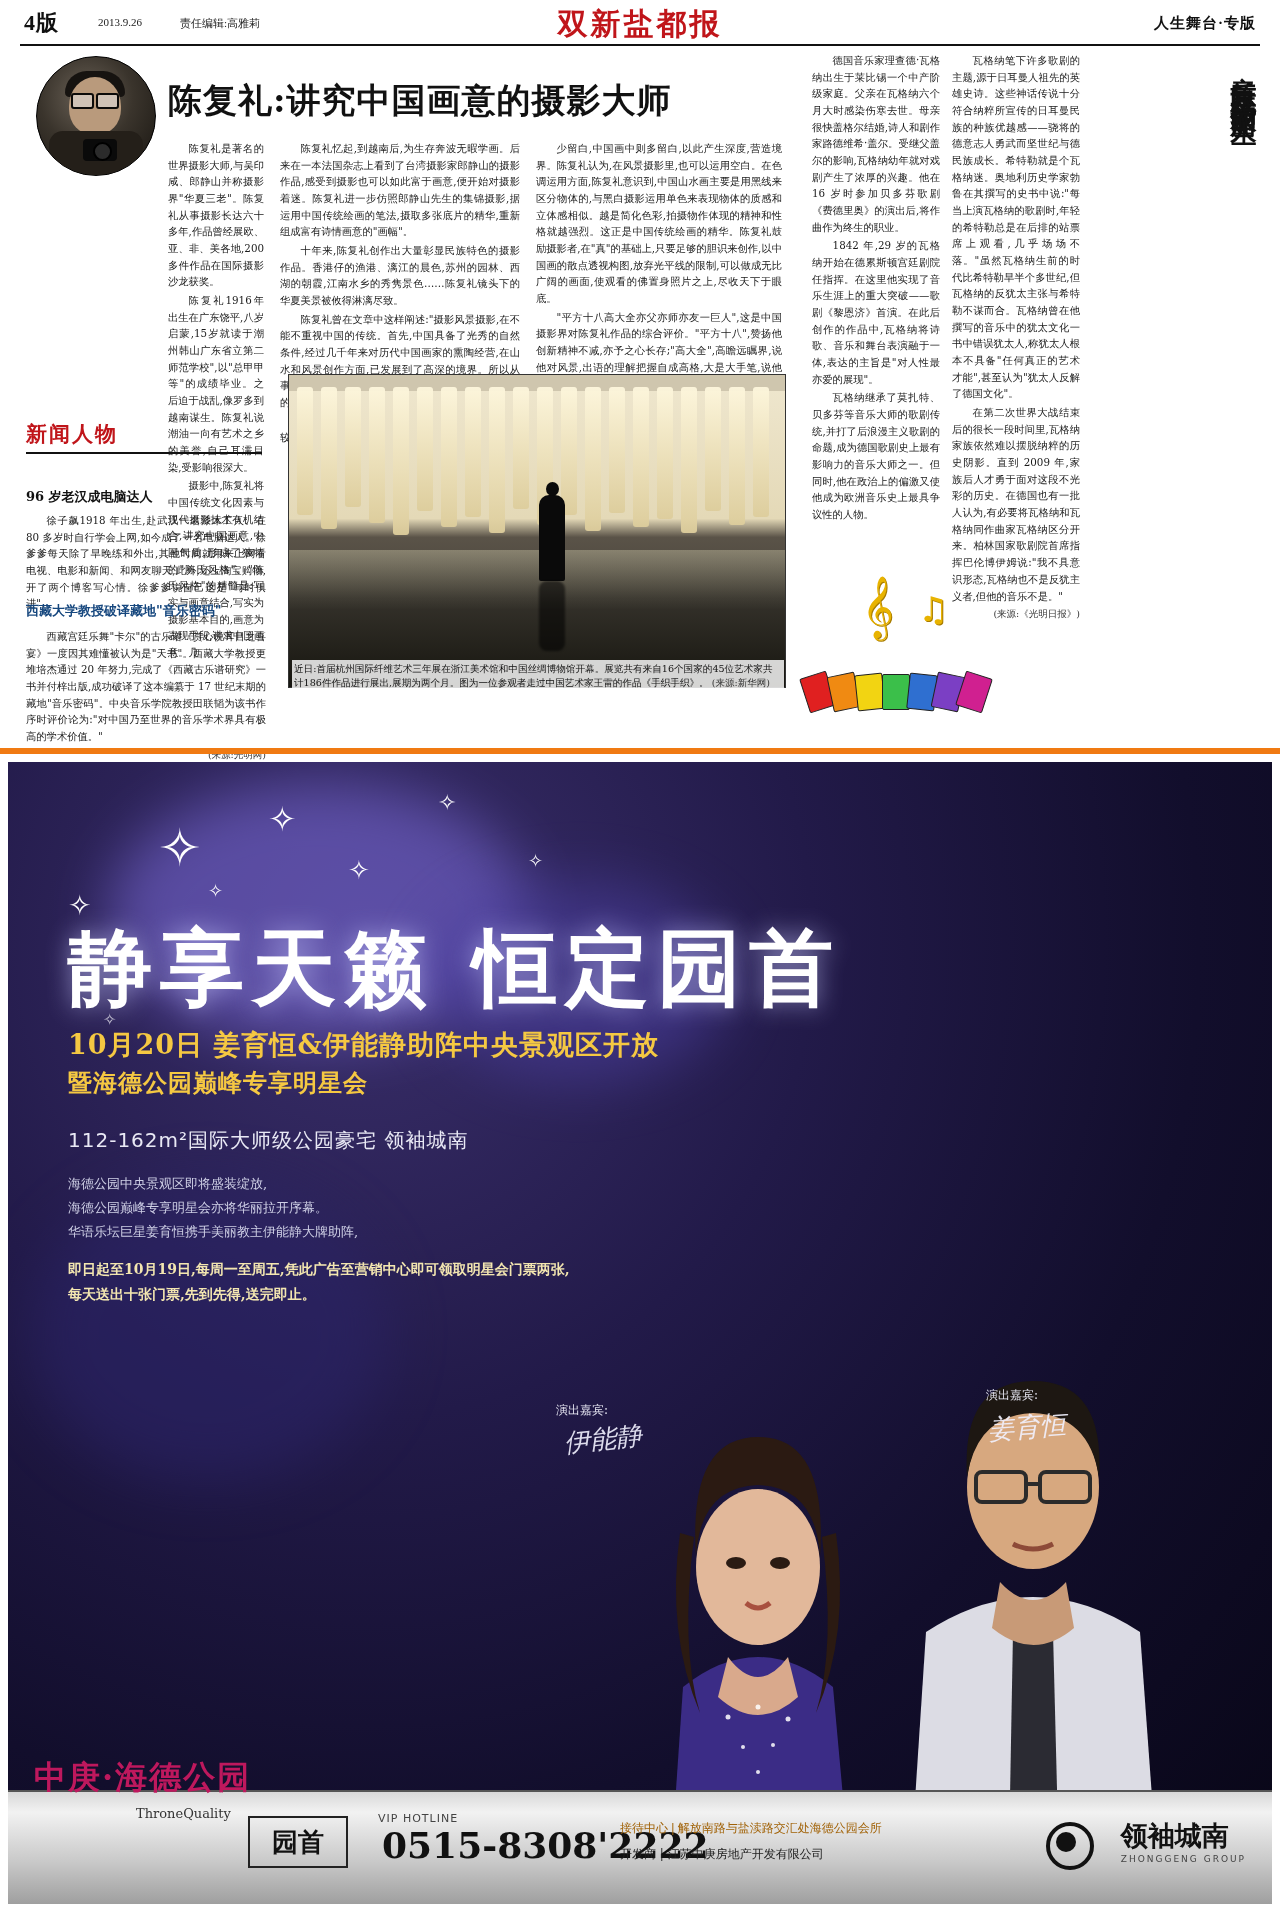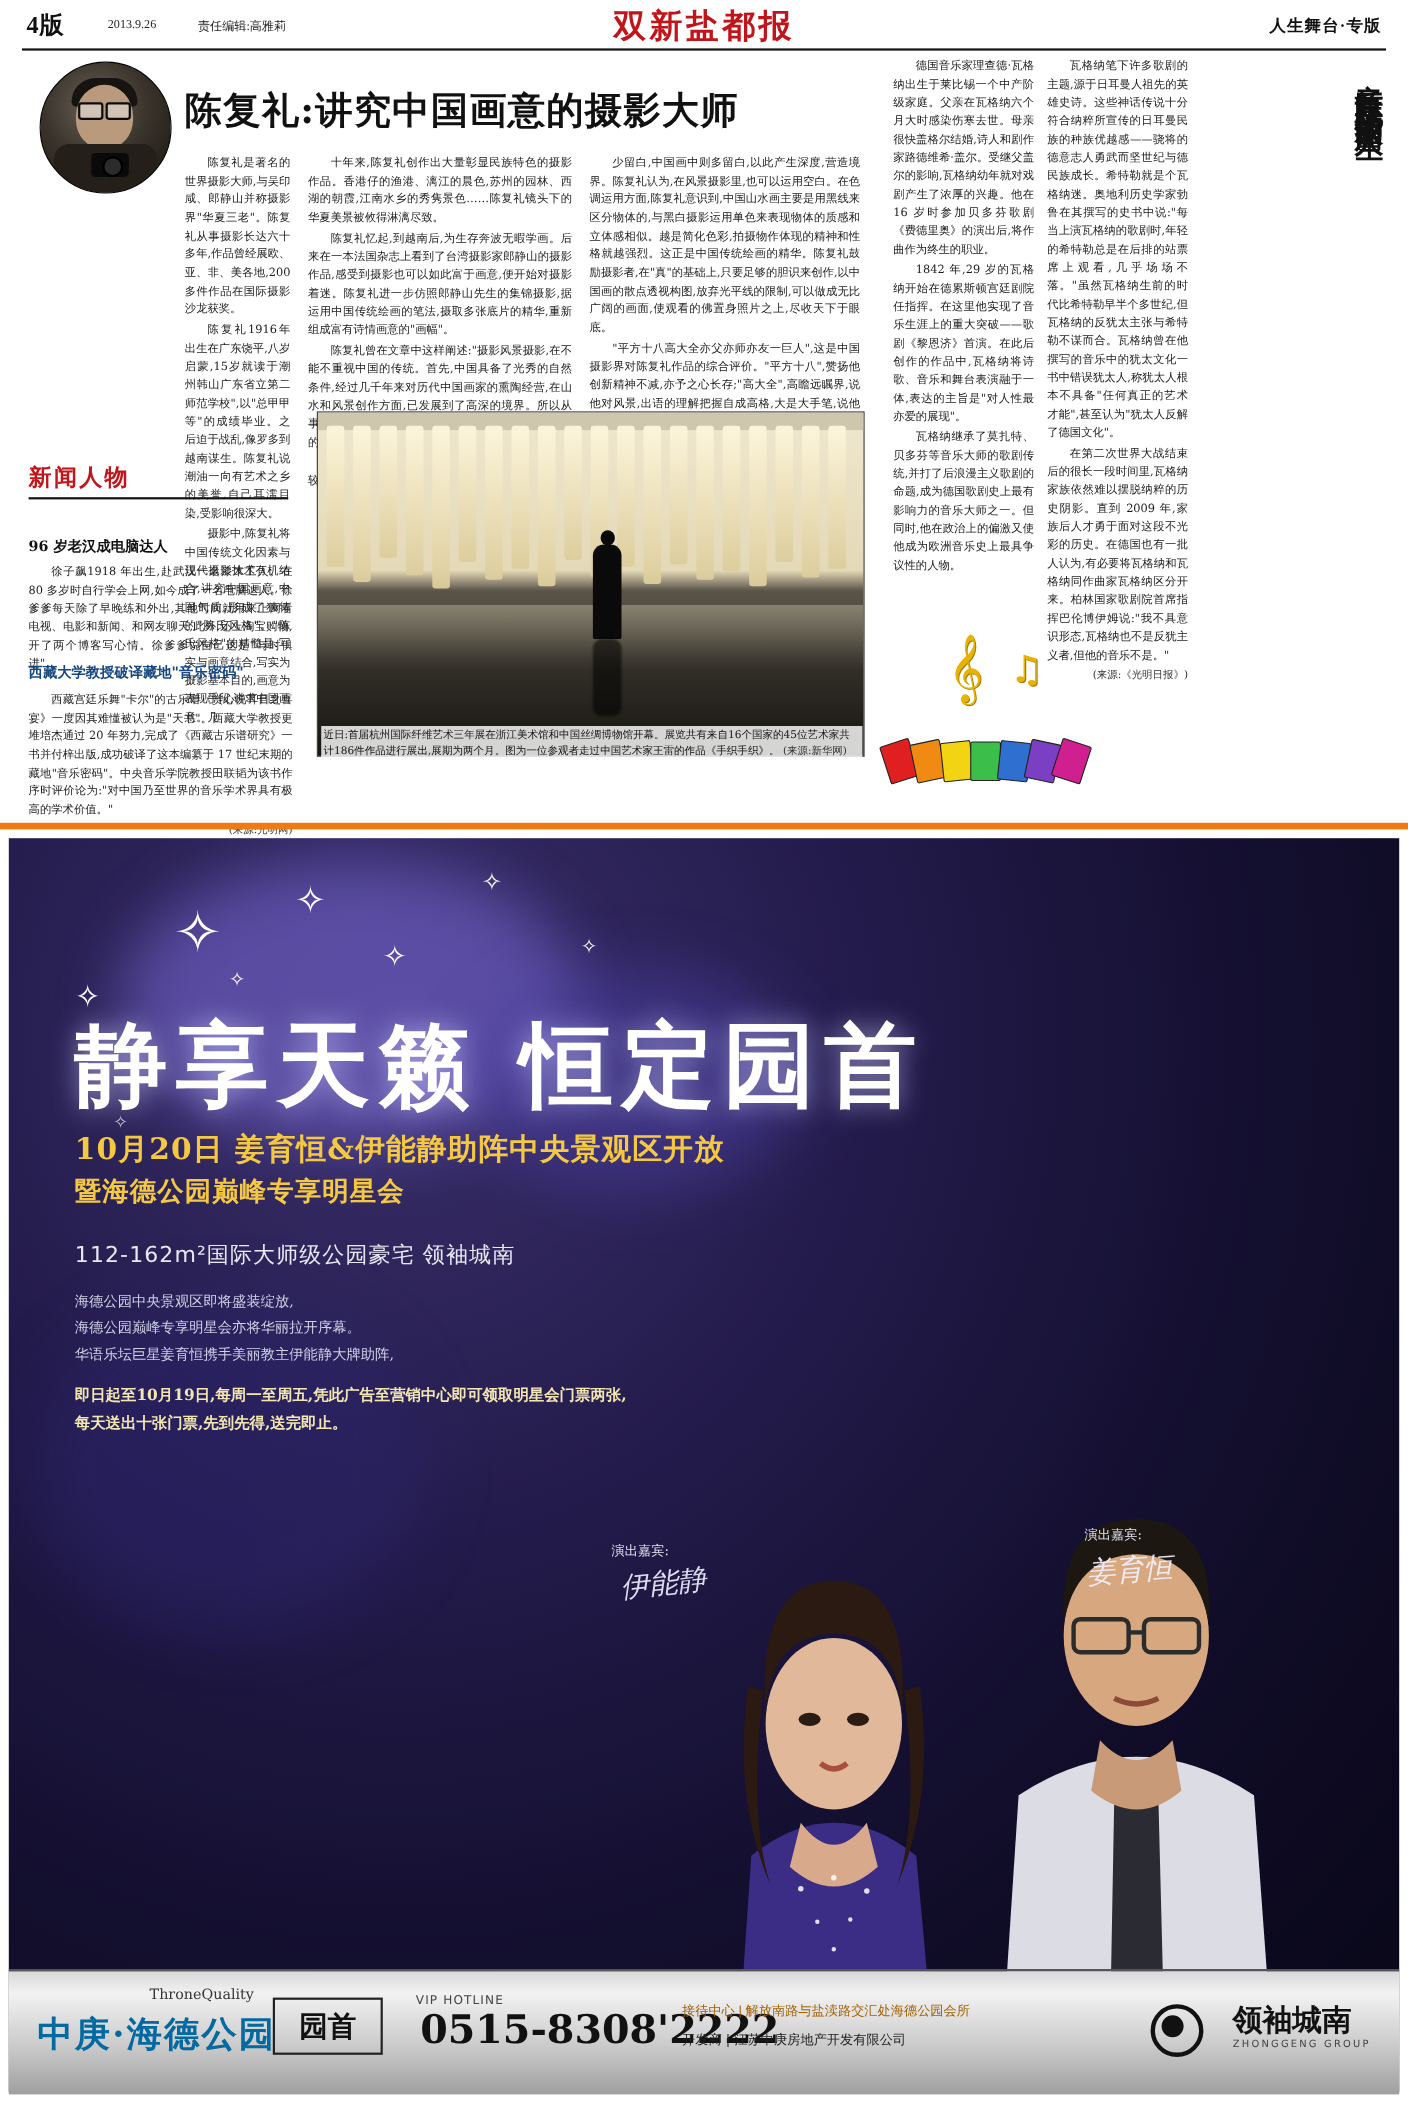--- a/index.html
+++ b/index.html
@@ -119,21 +119,21 @@
   .sig{position:absolute;color:#f2f2ff;font-family:"DejaVu Serif",serif;font-style:italic;opacity:.9;}
 
   
   .person-f{position:absolute;left:600px;top:505px;width:300px;height:640px;}
   .person-m{position:absolute;left:860px;top:470px;width:330px;height:675px;}
 
   
   .adfoot{position:absolute;left:8px;top:1790px;width:1264px;height:112px;
     background:linear-gradient(180deg,#d8d8d8 0%,#f2f2f2 18%,#c9c9c9 62%,#9f9f9f 100%);
     border-top:2px solid #555;}
-  .brand-cn{position:absolute;left:34px;top:1828px;font-size:32px;font-weight:bold;color:#0369a1;letter-spacing:2px;
+  .brand-cn{position:absolute;left:34px;top:1756px;font-size:32px;font-weight:bold;color:#be185d;letter-spacing:2px;
     font-family:"DejaVu Serif",serif;}
   .brand-en{position:absolute;left:136px;top:1806px;font-size:13px;color:#333;
     font-family:"DejaVu Serif",serif;}
   .brand-box{position:absolute;left:248px;top:1816px;width:96px;height:48px;border:2px solid #222;
     display:flex;align-items:center;justify-content:center;font-size:26px;font-weight:bold;color:#111;
     font-family:"DejaVu Serif",serif;}
   .vip-label{position:absolute;left:378px;top:1812px;font-size:11px;color:#444;font-family:"DejaVu Sans",sans-serif;letter-spacing:1px;}
   .vip-num{position:absolute;left:382px;top:1824px;font-size:36px;font-weight:bold;color:#111;
     font-family:"DejaVu Serif",serif;letter-spacing:0px;}
   .addr1{position:absolute;left:620px;top:1820px;font-size:12px;color:#a16207;font-family:Liberation Sans, sans-serif;}
@@ -170,22 +170,22 @@
 </div>
 
 <div class="headline">陈复礼:讲究中国画意的摄影大师</div>
 
 <div class="col" style="left:168px;top:140px;width:96px;">
   <p>陈复礼是著名的世界摄影大师,与吴印咸、郎静山并称摄影界"华夏三老"。陈复礼从事摄影长达六十多年,作品曾经展欧、亚、非、美各地,200多件作品在国际摄影沙龙获奖。</p>
   <p>陈复礼1916年出生在广东饶平,八岁启蒙,15岁就读于潮州韩山广东省立第二师范学校",以"总甲甲等"的成绩毕业。之后迫于战乱,像罗多到越南谋生。陈复礼说潮油一向有艺术之乡的美誉,自己耳濡目染,受影响很深大。</p>
   <p>摄影中,陈复礼将中国传统文化因素与现代摄影技术有机结合,讲究中国画意,中国气质,形成了独特的"陈氏风格"。"陈氏风格"的精髓是:写实与画意结合,写实为摄影基本目的,画意为表现手段,讲求中国画意。几</p>
 </div>
 <div class="col" style="left:280px;top:140px;width:240px;">
+  <p>陈复礼忆起,到越南后,为生存奔波无暇学画。后来在一本法国杂志上看到了台湾摄影家郎静山的摄影作品,感受到摄影也可以如此富于画意,便开始对摄影着迷。陈复礼进一步仿照郎静山先生的集锦摄影,据运用中国传统绘画的笔法,摄取多张底片的精华,重新组成富有诗情画意的"画幅"。</p>
   <p>十年来,陈复礼创作出大量彰显民族特色的摄影作品。香港仔的渔港、漓江的晨色,苏州的园林、西湖的朝霞,江南水乡的秀隽景色……陈复礼镜头下的华夏美景被攸得淋漓尽致。</p>
-  <p>陈复礼忆起,到越南后,为生存奔波无暇学画。后来在一本法国杂志上看到了台湾摄影家郎静山的摄影作品,感受到摄影也可以如此富于画意,便开始对摄影着迷。陈复礼进一步仿照郎静山先生的集锦摄影,据运用中国传统绘画的笔法,摄取多张底片的精华,重新组成富有诗情画意的"画幅"。</p>
   <p>陈复礼曾在文章中这样阐述:"摄影风景摄影,在不能不重视中国的传统。首先,中国具备了光秀的自然条件,经过几千年来对历代中国画家的熏陶经营,在山水和风景创作方面,已发展到了高深的境界。所以从事风景摄影,而不考虑到中国画的创作方法,将是莫大的损失。"</p>
   <p>中国画与西洋画的分别之一是画面布局。西洋画较</p>
 </div>
 <div class="col" style="left:536px;top:140px;width:246px;">
   <p>少留白,中国画中则多留白,以此产生深度,营造境界。陈复礼认为,在风景摄影里,也可以运用空白。在色调运用方面,陈复礼意识到,中国山水画主要是用黑线来区分物体的,与黑白摄影运用单色来表现物体的质感和立体感相似。越是简化色彩,拍摄物作体现的精神和性格就越强烈。这正是中国传统绘画的精华。陈复礼鼓励摄影者,在"真"的基础上,只要足够的胆识来创作,以中国画的散点透视构图,放弃光平线的限制,可以做成无比广阔的画面,使观看的佛置身照片之上,尽收天下于眼底。</p>
   <p>"平方十八高大全亦父亦师亦友一巨人",这是中国摄影界对陈复礼作品的综合评价。"平方十八",赞扬他创新精神不减,亦予之心长存;"高大全",高瞻远瞩界,说他对风景,出语的理解把握自成高格,大是大手笔,说他驾驭不同题材的掌握重若轻,是小见大,全是全方位,超凡脱俗;"圆融完美";"亦父亦师亦友一巨人",则是对他为人、德行、学识的综合评价。</p>
   <p class="source" style="text-indent:0">(来源:《光明日报》)</p>
 </div>
 
 <div class="vtext vheadline">音乐巨匠瓦格纳的双面人生</div>

